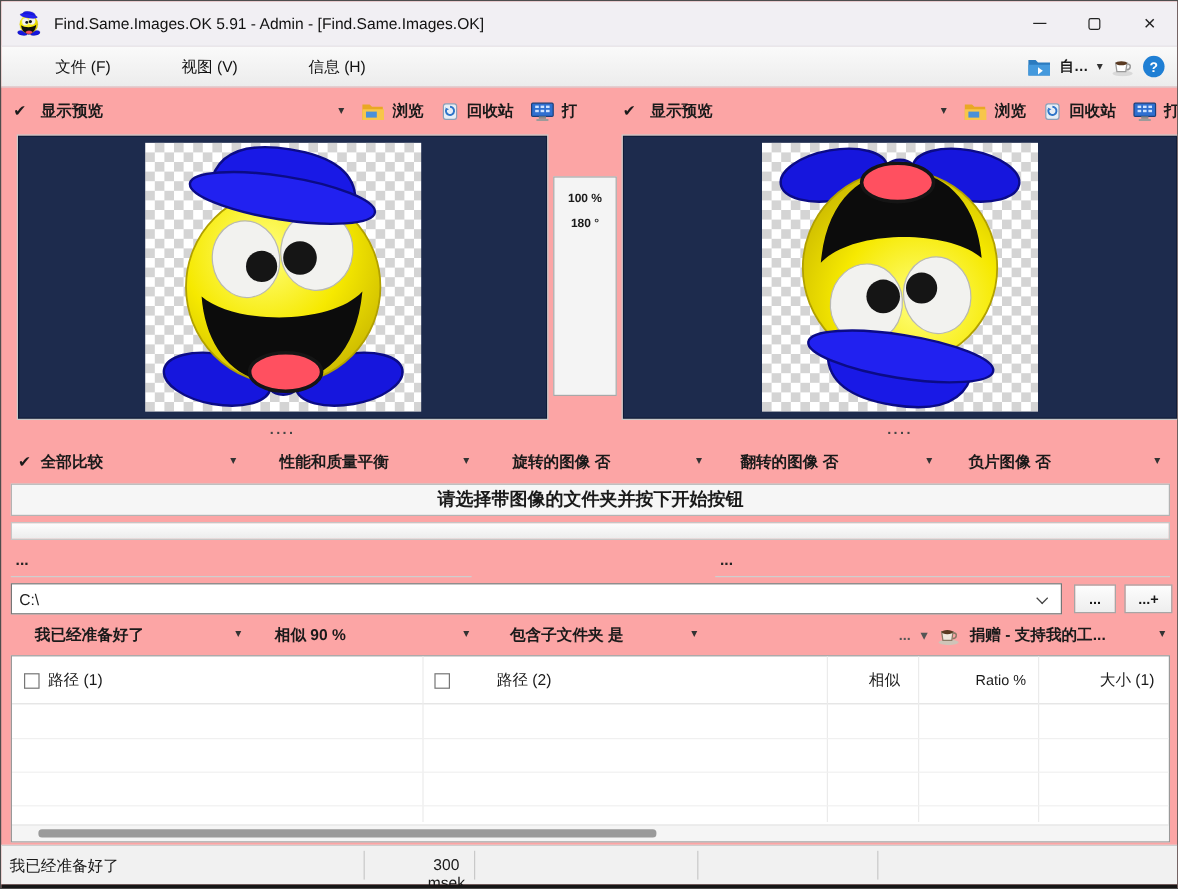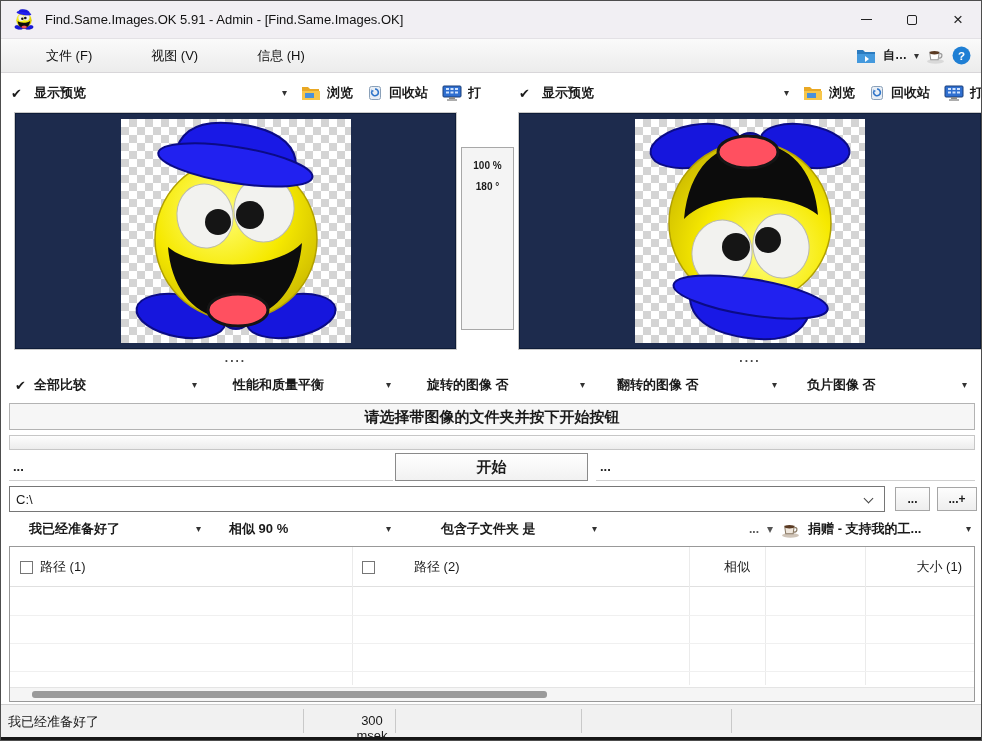--- a/index.html
+++ b/index.html
@@ -1,19 +1,19 @@
 <!DOCTYPE html>
 <html><head>
 <meta charset="utf-8">
 <style>
   * { margin:0; padding:0; box-sizing:border-box; }
   html,body { background:#cfcfcf; }
   body { font-family:"Liberation Sans","DejaVu Sans",sans-serif; color:#1a1a1a; }
   .window {
-    position:relative; width:982px; height:741px; background:#ffffff;
+    position:relative; width:982px; height:741px; background:#fca5a5;
     border:1px solid #4d4d4d; overflow:hidden;
   }
   
   .titlebar { position:absolute; top:0; left:0; width:100%; height:38px;
     background:#f1eff3; border-bottom:1px solid #e3e1e5; display:flex; align-items:center; }
   .titlebar .appicon { width:22px; height:21px; margin:0 10px 0 12px; }
   .titlebar .title { font-size:13px; color:#111; }
   .win-controls { margin-left:auto; display:flex; height:100%; }
   .win-btn { width:46px; height:100%; display:flex; align-items:center; justify-content:center; }
   .glyph-min { width:11px; height:1px; background:#222; display:block; }
@@ -317,39 +317,38 @@
   </div>
   <div class="opt-grp" style="left:798px;width:168px;">
     <span class="lbl">负片图像 否</span>
     <span class="arrow">▾</span>
   </div>
 
   <div class="message">请选择带图像的文件夹并按下开始按钮</div>
   <div class="progress"></div>
 
   <div class="start-path l">...</div>
-  <div class="start-btn">开始</div>
   <div class="start-path r">...</div>
 
   <div class="combo">
     <span>C:\</span>
     <span class="chev"></span>
   </div>
   <div class="mini-btn b1">...</div>
   <div class="mini-btn b2">...+</div>
 
   <div class="res-grp" style="left:28px;width:172px;">
     <span class="lbl">我已经准备好了</span>
     <span class="arrow">▾</span>
   </div>
   <div class="res-grp" style="left:228px;width:162px;">
     <span class="lbl">相似 90 %</span>
     <span class="arrow">▾</span>
   </div>
-  <div class="res-grp" style="left:424px;width:156px;margin-left:16px;">
+  <div class="res-grp" style="left:424px;width:156px;">
     <span class="lbl">包含子文件夹 是</span>
     <span class="arrow">▾</span>
   </div>
   <div class="res-grp res-right" style="left:748px;width:222px;">
     <span class="more">...</span>
     <span class="arrow more">▾</span>
     <span class="icon">
       <svg viewBox="0 0 18 16" width="19" height="17">
           <ellipse cx="9" cy="13.5" rx="8" ry="2.2" fill="#cfc4b8"></ellipse>
           <path d="M3.5 5 h9 l-1 7 h-7 z" fill="#efe7dd" stroke="#8a7a66"></path>
@@ -365,20 +364,21 @@
     <div class="thead">
       <div class="hcell hc1">
         <span class="cb"></span>
         <span>路径 (1)</span>
       </div>
       <div class="hcell hc2">
         <span class="cb"></span>
         <span>路径 (2)</span>
       </div>
       <div class="hcell hc3">相似</div>
+      <div class="hcell hc4">Ratio %</div>
       <div class="hcell hc5">大小 (1)</div>
     </div>
     <div class="vsep" style="left:342px;"></div>
     <div class="vsep" style="left:679px;"></div>
     <div class="vsep" style="left:755px;"></div>
     <div class="vsep" style="left:855px;"></div>
     <div class="rowline" style="top:68px;"></div>
     <div class="rowline" style="top:96px;"></div>
     <div class="rowline" style="top:124px;"></div>
     <div class="hscroll">

